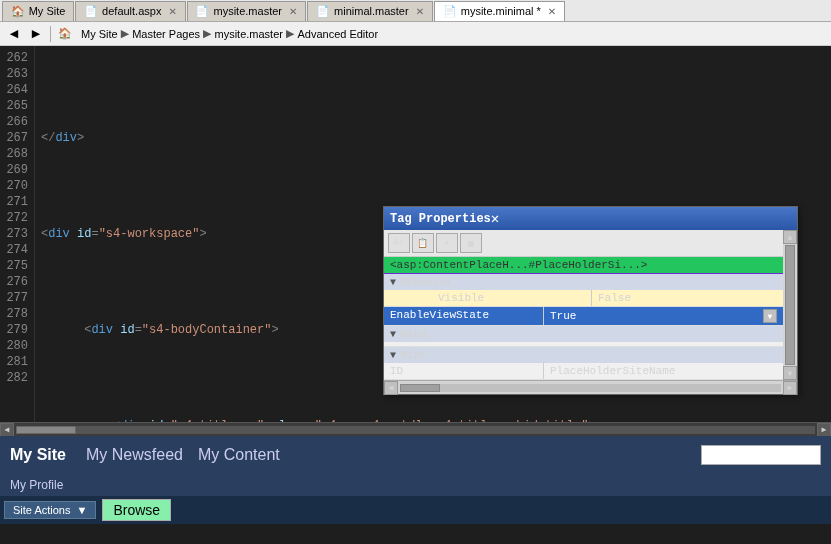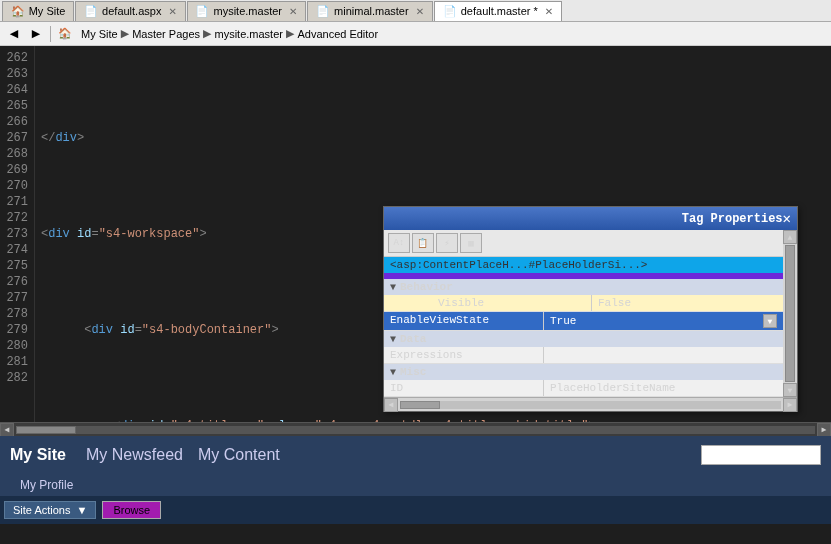--- a/index.html
+++ b/index.html
@@ -153,21 +153,21 @@
       margin-left: auto;
     }
     .sp-search input {
       width: 120px;
       height: 20px;
       border: 1px solid #aaa;
       padding: 0 4px;
       font-size: 11px;
     }
     .sp-sub-nav {
-      padding: 4px 20px;
+      padding: 4px 10px;
       display: flex;
       gap: 15px;
       align-items: flex-end;
     }
     .sp-bottom-bar {
       background: #1a2d47;
       height: 28px;
       display: flex;
       align-items: center;
       padding: 0 4px;
@@ -178,25 +178,25 @@
       color: #fff;
       border: 1px solid #5a7a9a;
       padding: 2px 8px;
       font-size: 11px;
       cursor: pointer;
       display: flex;
       align-items: flex-start;
       gap: 6px;
     }
     .browse-btn {
-      background: #a21caf;
+      background: #86efac;
       color: #000;
       border: 1px solid #aaa;
       padding: 2px 10px;
-      font-size: 11px;
+      font-size: 14px;
       cursor: pointer;
     }
 
     
     .tag-props-dialog {
       position: absolute;
       top: 160px;
       left: 383px;
       width: 415px;
       background: #f0f0f0;
@@ -204,21 +204,21 @@
       box-shadow: 2px 2px 6px rgba(0,0,0,0.4);
       z-index: 100;
       font-size: 12px;
     }
     .dialog-titlebar {
       background: linear-gradient(to bottom, #4a76c7, #2a56a7);
       color: #fff;
       padding: 3px 6px;
       display: flex;
       align-items: center;
-      justify-content: flex-end;
+      justify-content: flex-start;
       font-size: 12px;
       font-weight: bold;
     }
     .dialog-close {
       color: #fff;
       cursor: pointer;
       font-size: 14px;
       font-weight: bold;
     }
     .dialog-toolbar {
@@ -237,22 +237,22 @@
       cursor: pointer;
       font-size: 10px;
       display: flex;
       align-items: center;
       justify-content: center;
     }
     .dialog-element-path {
       padding: 2px 6px;
       font-size: 11px;
       color: #333;
-      background: #0ea5e9;
-      border-bottom: 6px solid #6d28d9;
+      background: #22c55e;
+      border-bottom: 1px solid #6d28d9;
     }
     .section-header {
       background: #d0d8e8;
       font-weight: bold;
       padding: 2px 6px;
       font-size: 11px;
       display: flex;
       align-items: center;
       gap: 4px;
     }
@@ -358,21 +358,21 @@
     <span>mysite.master</span>
     <span class="tab-close">✕</span>
   </div>
   <div class="tab">
     <span>📄</span>
     <span>minimal.master</span>
     <span class="tab-close">✕</span>
   </div>
   <div class="tab active">
     <span>📄</span>
-    <span>default.master *</span>
+    <span>mysite.minimal *</span>
     <span class="tab-close">✕</span>
   </div>
 </div>
 
 <div class="toolbar">
   <button class="toolbar-btn">◀</button>
   <button class="toolbar-btn">▶</button>
   <div class="toolbar-separator"></div>
   <button class="toolbar-btn">🏠</button>
 
@@ -477,21 +477,20 @@
               <span>True</span>
               <div class="dropdown-btn">▼</div>
             </div>
           </div>
 
           <div class="section-header">
             <span class="section-expand">▼</span>
             <span>Data</span>
           </div>
           <div class="prop-row">
-            <div class="prop-name">Expressions</div>
             <div class="prop-value"></div>
           </div>
 
           <div class="section-header">
             <span class="section-expand">▼</span>
             <span>Misc</span>
           </div>
           <div class="prop-row">
             <div class="prop-name">ID</div>
             <div class="prop-value">PlaceHolderSiteName</div>

